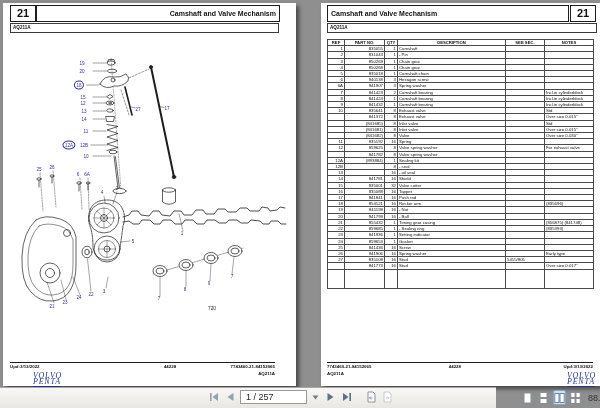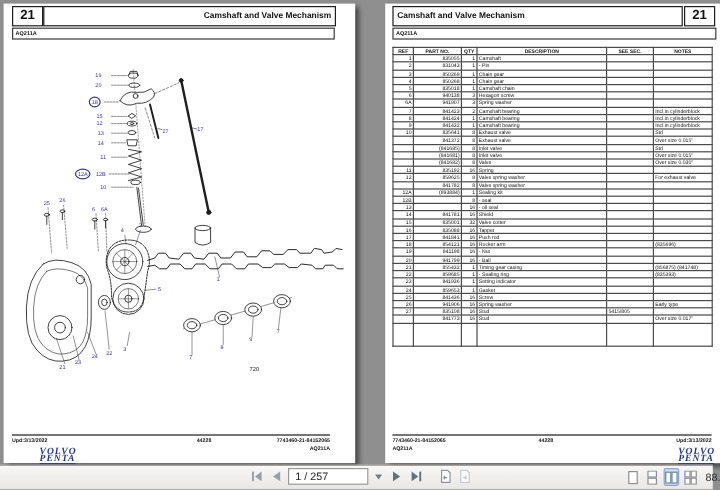--- a/index.html
+++ b/index.html
@@ -52,27 +52,27 @@
   .foot-rule{position:absolute;top:359px;border-top:1px solid #1d1d1d;}
   .left .foot-rule{left:7px;width:265px;}
   .right .foot-rule{left:6px;width:266px;}
   .ft{position:absolute;top:361px;font-size:4.4px;font-weight:bold;color:#111;white-space:nowrap;}
   .ft2{position:absolute;top:368px;font-size:4.4px;font-weight:bold;color:#111;white-space:nowrap;}
   .left .ft.l{left:7px;} .left .ft.c{left:57%;transform:translateX(-50%);} .left .ft.r{right:21px;}
   .left .ft2{right:21px;}
   .right .ft.l{left:6px;} .right .ft.c{left:48%;transform:translateX(-50%);} .right .ft.r{right:7px;}
   .right .ft2{left:6px;}
   .logo{position:absolute;top:370px;font-family:"Liberation Serif", serif;font-style:italic;
-        font-weight:bold;color:#24338f;font-size:8px;line-height:6.4px;letter-spacing:0.8px;
+        font-weight:normal;color:#24338f;font-size:8px;line-height:6.4px;letter-spacing:0.8px;
         white-space:nowrap;}
   .left .logo{left:30px;} .right .logo{right:4px;}
   .logo .u{display:inline-block;border-bottom:1px solid #24338f;}
 
   
-  .toolbar{position:absolute;left:0;bottom:0;width:594px;height:20px;
+  .toolbar{position:absolute;left:0;bottom:0;width:496px;height:20px;
            background:linear-gradient(#f8f7f5,#e9e7e3);border-top:1px solid #a9a7a3;}
   .nav-cluster{position:absolute;left:208px;top:2px;display:flex;align-items:center;gap:3px;}
   .view-cluster{position:absolute;left:521px;top:2px;display:flex;align-items:center;gap:3px;}
   .tb-btn{background:none;border:none;padding:0;margin:0;width:13px;height:14px;
           display:flex;align-items:center;justify-content:center;cursor:pointer;}
   .page-box{width:60px;height:12px;background:#fff;border:1px solid #999;
             font-size:9px;line-height:12px;padding-left:5px;color:#222;}
   .drop{width:11px;}
   .zoom-text{font-size:9px;color:#333;margin-left:3px;}
   .gap8{width:6px;}

